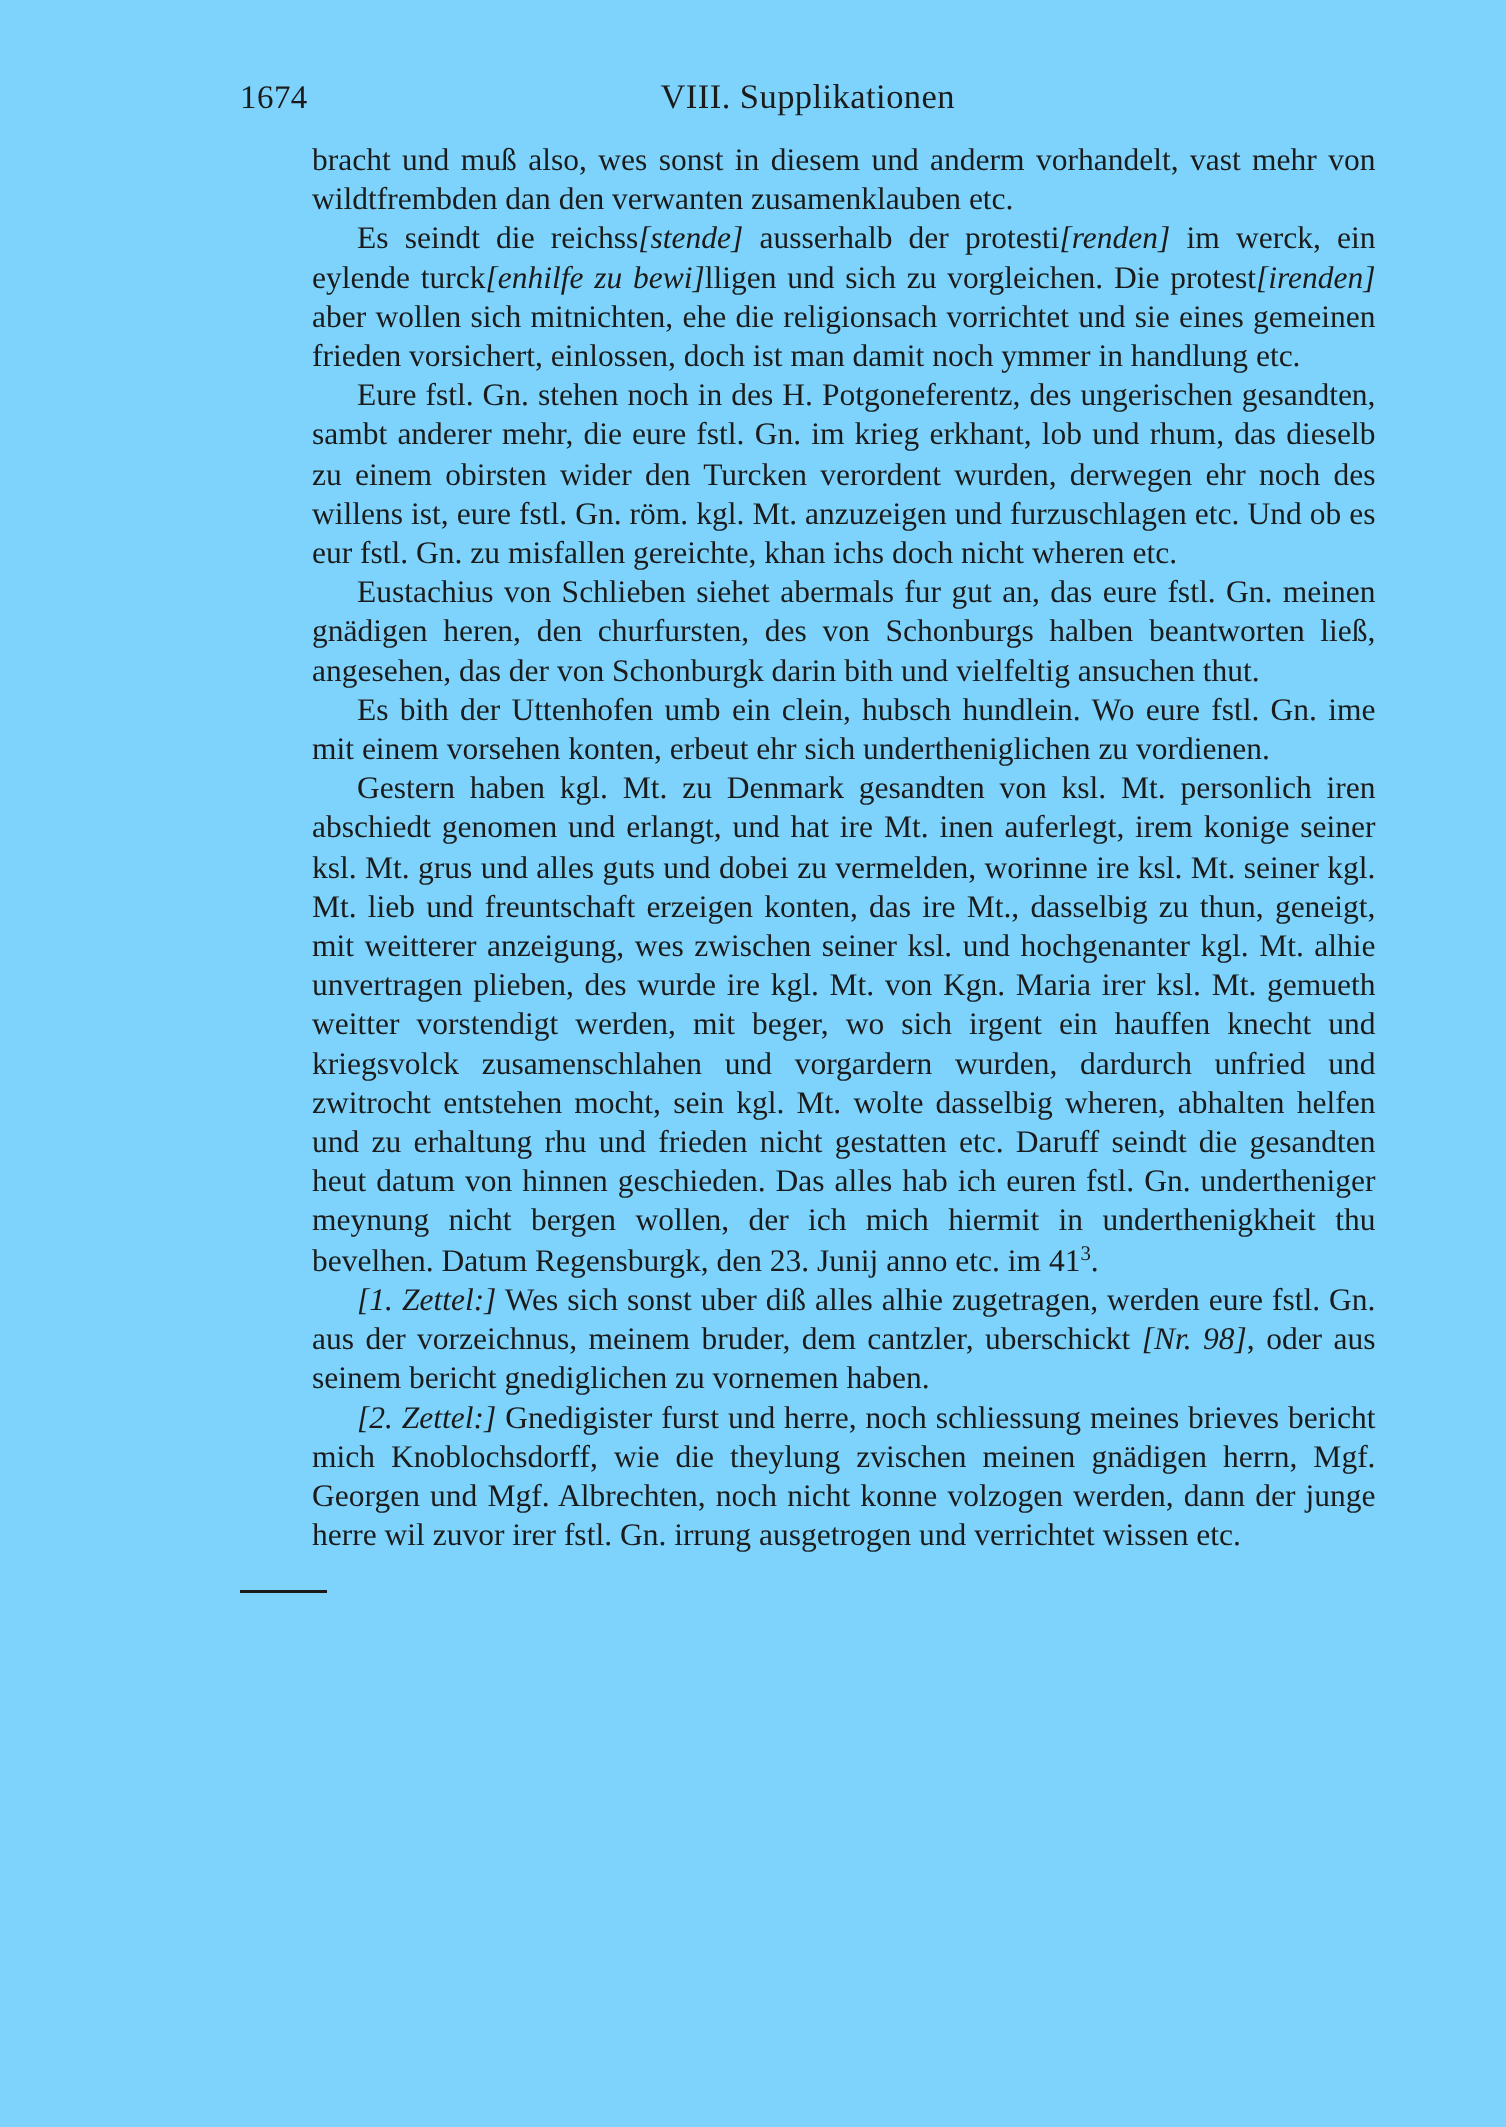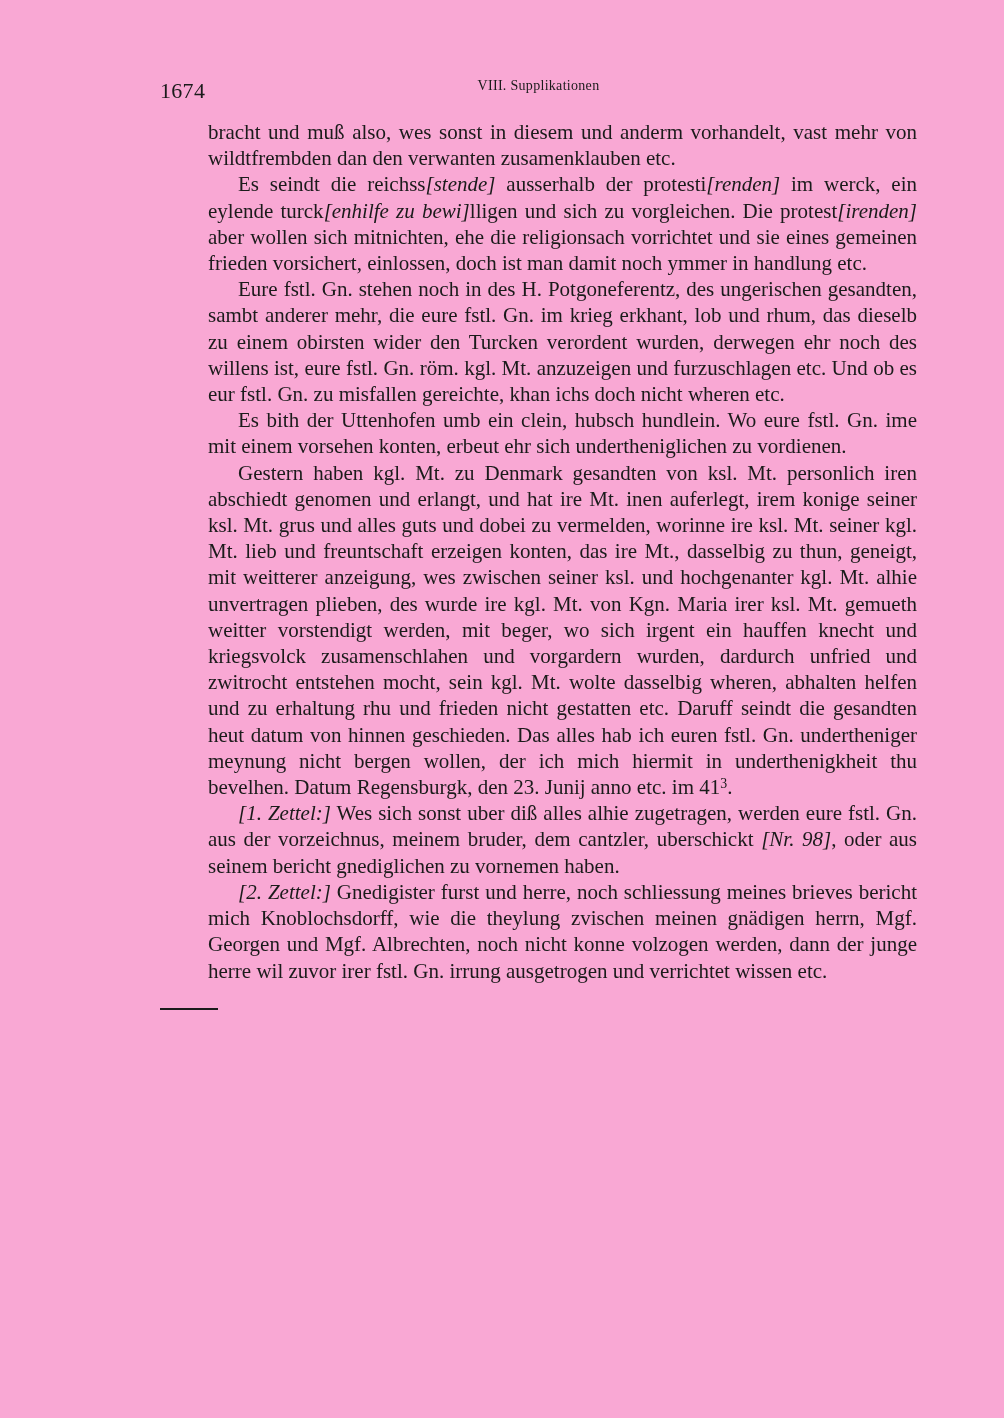--- a/index.html
+++ b/index.html
@@ -7,40 +7,40 @@
     padding: 0;
     background: #fdfdfb;
     color: #1b1b1b;
     font-family: "Liberation Serif", "DejaVu Serif", serif;
   }
   .page {
     position: relative;
     width: 1004px;
     height: 1418px;
     box-sizing: border-box;
-    padding: 78px 87px 0 160px;
-    background: #f9a8d4;
+    padding: 52px 87px 0 160px;
+    background: #7dd3fc;
     overflow: hidden;
   }
   .page-header {
     position: relative;
     height: 27px;
     margin-bottom: 14px;
   }
   .page-number {
     position: absolute;
     left: 0;
     top: 0;
     font-size: 22px;
     letter-spacing: 0.3px;
   }
   .running-head {
     display: block;
     text-align: center;
-    font-size: 14px;
+    font-size: 23px;
     letter-spacing: 0.3px;
     font-family: Liberation Serif, serif;
   }
   .text-block {
     font-size: 21px;
     line-height: 26.2px;
     text-align: justify;
     margin-left: 48px;
   }
   .para {
@@ -88,20 +88,21 @@
 
   <header class="page-header">
     <span class="page-number">1674</span>
     <span class="running-head">VIII. Supplikationen</span>
   </header>
 
   <main class="text-block">
     <p class="para no-indent"><span>bracht und muß also, wes sonst in diesem und anderm vorhandelt, vast mehr von wildtfrembden dan den verwanten zusamenklauben etc.</span></p>
     <p class="para"><span>Es seindt die reichss</span><span class="it">[stende]</span><span> ausserhalb der protesti</span><span class="it">[renden]</span><span> im werck, ein eylende turck</span><span class="it">[enhilfe zu bewi]</span><span>lligen und sich zu vorgleichen. Die protest</span><span class="it">[irenden]</span><span> aber wollen sich mitnichten, ehe die religionsach vorrichtet und sie eines gemeinen frieden vorsichert, einlossen, doch ist man damit noch ymmer in handlung etc.</span></p>
     <p class="para"><span>Eure fstl. Gn. stehen noch in des H. Potgoneferentz, des ungerischen gesandten, sambt anderer mehr, die eure fstl. Gn. im krieg erkhant, lob und rhum, das dieselb zu einem obirsten wider den Turcken verordent wurden, derwegen ehr noch des willens ist, eure fstl. Gn. röm. kgl. Mt. anzuzeigen und furzuschlagen etc. Und ob es eur fstl. Gn. zu misfallen gereichte, khan ichs doch nicht wheren etc.</span></p>
+    <p class="para"><span>Eustachius von Schlieben siehet abermals fur gut an, das eure fstl. Gn. meinen gnädigen heren, den churfursten, des von Schonburgs halben beantworten ließ, angesehen, das der von Schonburgk darin bith und vielfeltig ansuchen thut.</span></p>
     <p class="para"><span>Es bith der Uttenhofen umb ein clein, hubsch hundlein. Wo eure fstl. Gn. ime mit einem vorsehen konten, erbeut ehr sich undertheniglichen zu vordienen.</span></p>
     <p class="para"><span>Gestern haben kgl. Mt. zu Denmark gesandten von ksl. Mt. personlich iren abschiedt genomen und erlangt, und hat ire Mt. inen auferlegt, irem konige seiner ksl. Mt. grus und alles guts und dobei zu vermelden, worinne ire ksl. Mt. seiner kgl. Mt. lieb und freuntschaft erzeigen konten, das ire Mt., dasselbig zu thun, geneigt, mit weitterer anzeigung, wes zwischen seiner ksl. und hochgenanter kgl. Mt. alhie unvertragen plieben, des wurde ire kgl. Mt. von Kgn. Maria irer ksl. Mt. gemueth weitter vorstendigt werden, mit beger, wo sich irgent ein hauffen knecht und kriegsvolck zusamenschlahen und vorgardern wurden, dardurch unfried und zwitrocht entstehen mocht, sein kgl. Mt. wolte dasselbig wheren, abhalten helfen und zu erhaltung rhu und frieden nicht gestatten etc. Daruff seindt die gesandten heut datum von hinnen geschieden. Das alles hab ich euren fstl. Gn. undertheniger meynung nicht bergen wollen, der ich mich hiermit in underthenigkheit thu bevelhen. Datum Regensburgk, den 23. Junij anno etc. im 41</span><sup>3</sup><span>.</span></p>
     <p class="para"><span class="it">[1. Zettel:]</span><span> Wes sich sonst uber diß alles alhie zugetragen, werden eure fstl. Gn. aus der vorzeichnus, meinem bruder, dem cantzler, uberschickt </span><span class="it">[Nr. 98]</span><span>, oder aus seinem bericht gnediglichen zu vornemen haben.</span></p>
     <p class="para"><span class="it">[2. Zettel:]</span><span> Gnedigister furst und herre, noch schliessung meines brieves bericht mich Knoblochsdorff, wie die theylung zvischen meinen gnädigen herrn, Mgf. Georgen und Mgf. Albrechten, noch nicht konne volzogen werden, dann der junge herre wil zuvor irer fstl. Gn. irrung ausgetrogen und verrichtet wissen etc.</span></p>
   </main>
 
   <footer class="footnote-area">
     <div class="footnote-rule"></div>
   </footer>
 

